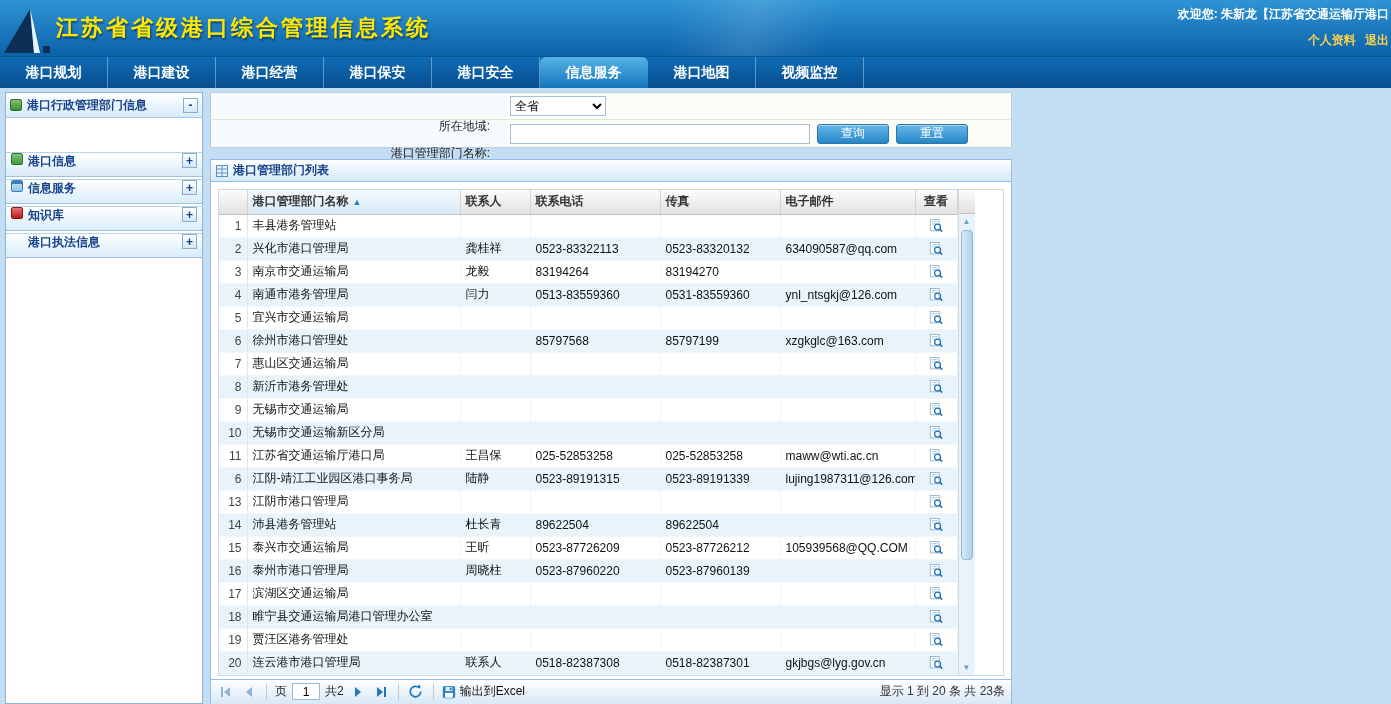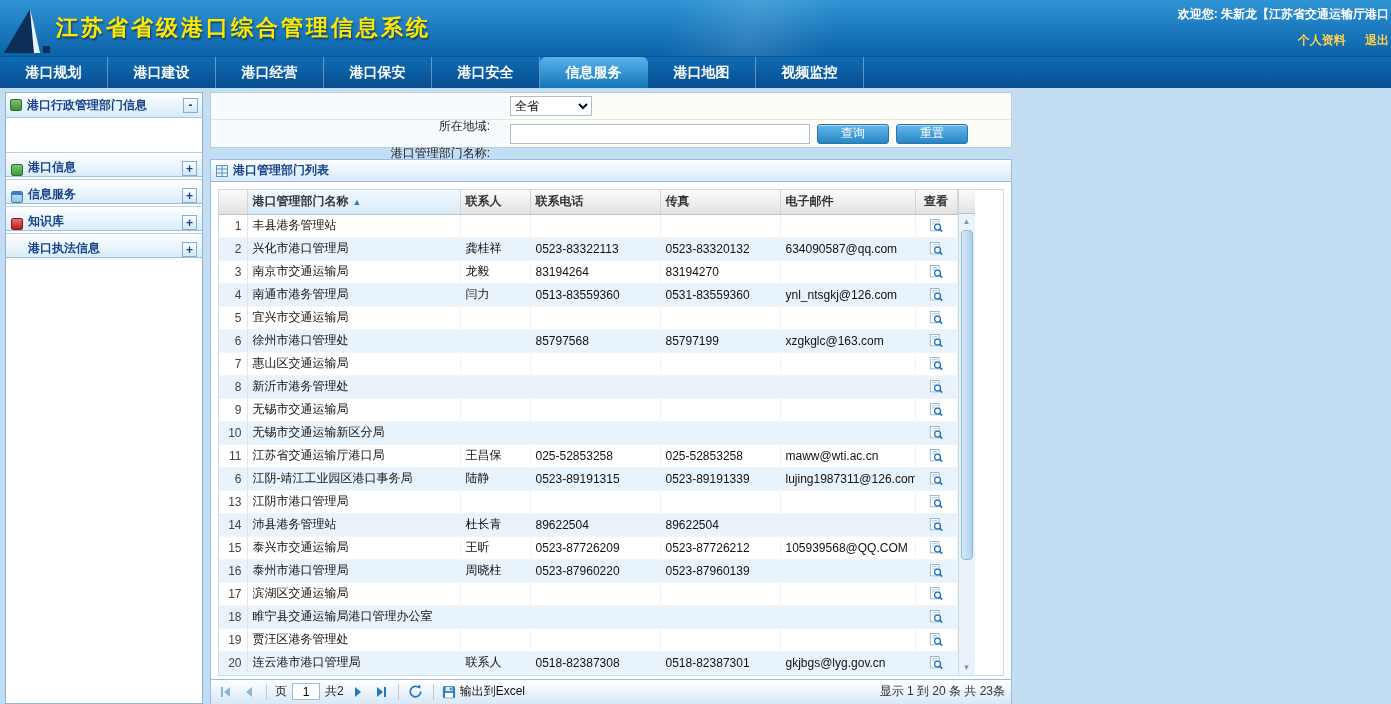--- a/index.html
+++ b/index.html
@@ -15,21 +15,21 @@
     background:
       linear-gradient(105deg, rgba(255,255,255,0) 48%, rgba(255,255,255,.12) 54%, rgba(255,255,255,0) 60%),
       linear-gradient(#2f94d4,#0b62a9);
     border-bottom:1px solid #0a568f; }
   .logo{ width:56px; height:57px; display:flex; align-items:flex-end; }
   .app-title{ color:#ffe800; font-size:22px; font-weight:bold; letter-spacing:3px;
     text-shadow:1px 2px 2px rgba(0,0,0,.45); white-space:nowrap; }
   .user-area{ margin-left:auto; align-self:flex-start; padding:6px 2px 0 0; text-align:right; }
   .welcome{ color:#ffffff; font-weight:bold; white-space:nowrap; }
   .user-links{ margin-top:9px; }
-  .ulink{ color:#ffd24a; font-weight:bold; margin-left:16px; cursor:pointer; text-decoration:none; }
+  .ulink{ color:#ffd24a; font-weight:bold; margin-left:6px; cursor:pointer; text-decoration:none; }
 
   
   .main-nav{ height:31px; background:linear-gradient(#0f6cb4,#084e90); display:flex; }
   .nav-tab{ width:108px; display:flex; align-items:center; justify-content:center;
     color:#fff; font-size:14px; font-weight:bold; cursor:pointer;
     border-right:1px solid rgba(255,255,255,.35); }
   .nav-tab.active{ background:linear-gradient(#57b2e9,#1476ba); border-radius:6px 6px 0 0;
     border-right-color:transparent; }
 
   
@@ -48,41 +48,41 @@
     font-weight:bold; line-height:1; cursor:pointer; }
   .side-panel-body{ height:95px; background:#d7e9f7; padding:10px 10px; border-bottom:1px solid #a9c7e2; }
   .module-tile{ height:75px; background:#c9dff2; display:flex; flex-direction:column;
     align-items:center; justify-content:center; cursor:pointer; }
   .home-icon{ width:40px; height:40px; border-radius:8px;
     background:linear-gradient(#6db9ec,#1c7cc4); border:2px solid #bcdcf2;
     display:flex; align-items:center; justify-content:center;
     box-shadow:0 1px 2px rgba(0,0,0,.3); }
   .module-label{ color:#1266b4; font-weight:bold; margin-top:3px; }
   .acc-list{ margin-top:34px; }
-  .acc-item{ height:25px; display:flex; align-items:flex-end; padding:0 5px; gap:5px;
+  .acc-item{ height:25px; display:flex; align-items:flex-start; padding:0 5px; gap:5px;
     background:linear-gradient(#ffffff,#d9ecf9); border-top:1px solid #b9d2e8;
     border-bottom:1px solid #9fc0de; color:#15428b; font-weight:bold; cursor:pointer;
     margin-bottom:2px; }
   .acc-icon{ width:12px; height:12px; border-radius:2px; }
   .acc-icon.hidden{ visibility:hidden; }
   .acc-icon.port-info-icon{ background:linear-gradient(#7cc576,#3f9a3f); border:1px solid #2f7030; }
   .acc-icon.info-service-icon{ background:linear-gradient(#cfe4f4,#8fc3ea); border:1px solid #3a7fc0; box-shadow:inset 0 3px 0 #3a7fc0; }
   .acc-icon.knowledge-icon{ background:linear-gradient(#e57373,#b71c1c); border:1px solid #8e1414; }
   .acc-label{ flex:1; }
 
   
   .main{ width:802px; }
 
   .search-form{ border:1px solid #b9cfe2; background:#f7fbfe; }
   .form-row{ display:flex; height:27px; border-bottom:1px solid #e3e7da; }
   .form-row:last-child{ border-bottom:none; }
   .form-label{ width:295px; background:#fbfbd8; display:flex; align-items:center;
     justify-content:flex-end; padding-right:16px;margin-top:33px; }
   .form-field{ flex:1; display:flex; align-items:center; padding-left:4px; gap:7px; background:#fcfdf6; }
-  .region-select{ width:82px; height:20px; border:1px solid #a9bfd1; background:#fff; }
+  .region-select{ width:96px; height:20px; border:1px solid #a9bfd1; background:#fff; }
   .dept-name-input{ width:300px; height:20px; border:1px solid #a9bfd1; padding:0 3px; }
   .btn{ width:72px; height:20px; border:1px solid #2c74ab; border-radius:3px;
     background:linear-gradient(#66b7e8,#2586c6); color:#fff; cursor:pointer;
     box-shadow:inset 0 1px 0 rgba(255,255,255,.45); }
 
   .list-panel{ margin-top:11px; border:1px solid #99bbe8; background:#fff; }
   .list-header{ height:22px; background:linear-gradient(#fefefe,#d5e9f9);
     border-bottom:1px solid #99bbe8; display:flex; align-items:center; gap:5px;
     padding:0 5px; color:#15428b; font-weight:bold; }
   .grid-wrap{ padding:7px 7px 3px; background:#fff; }

